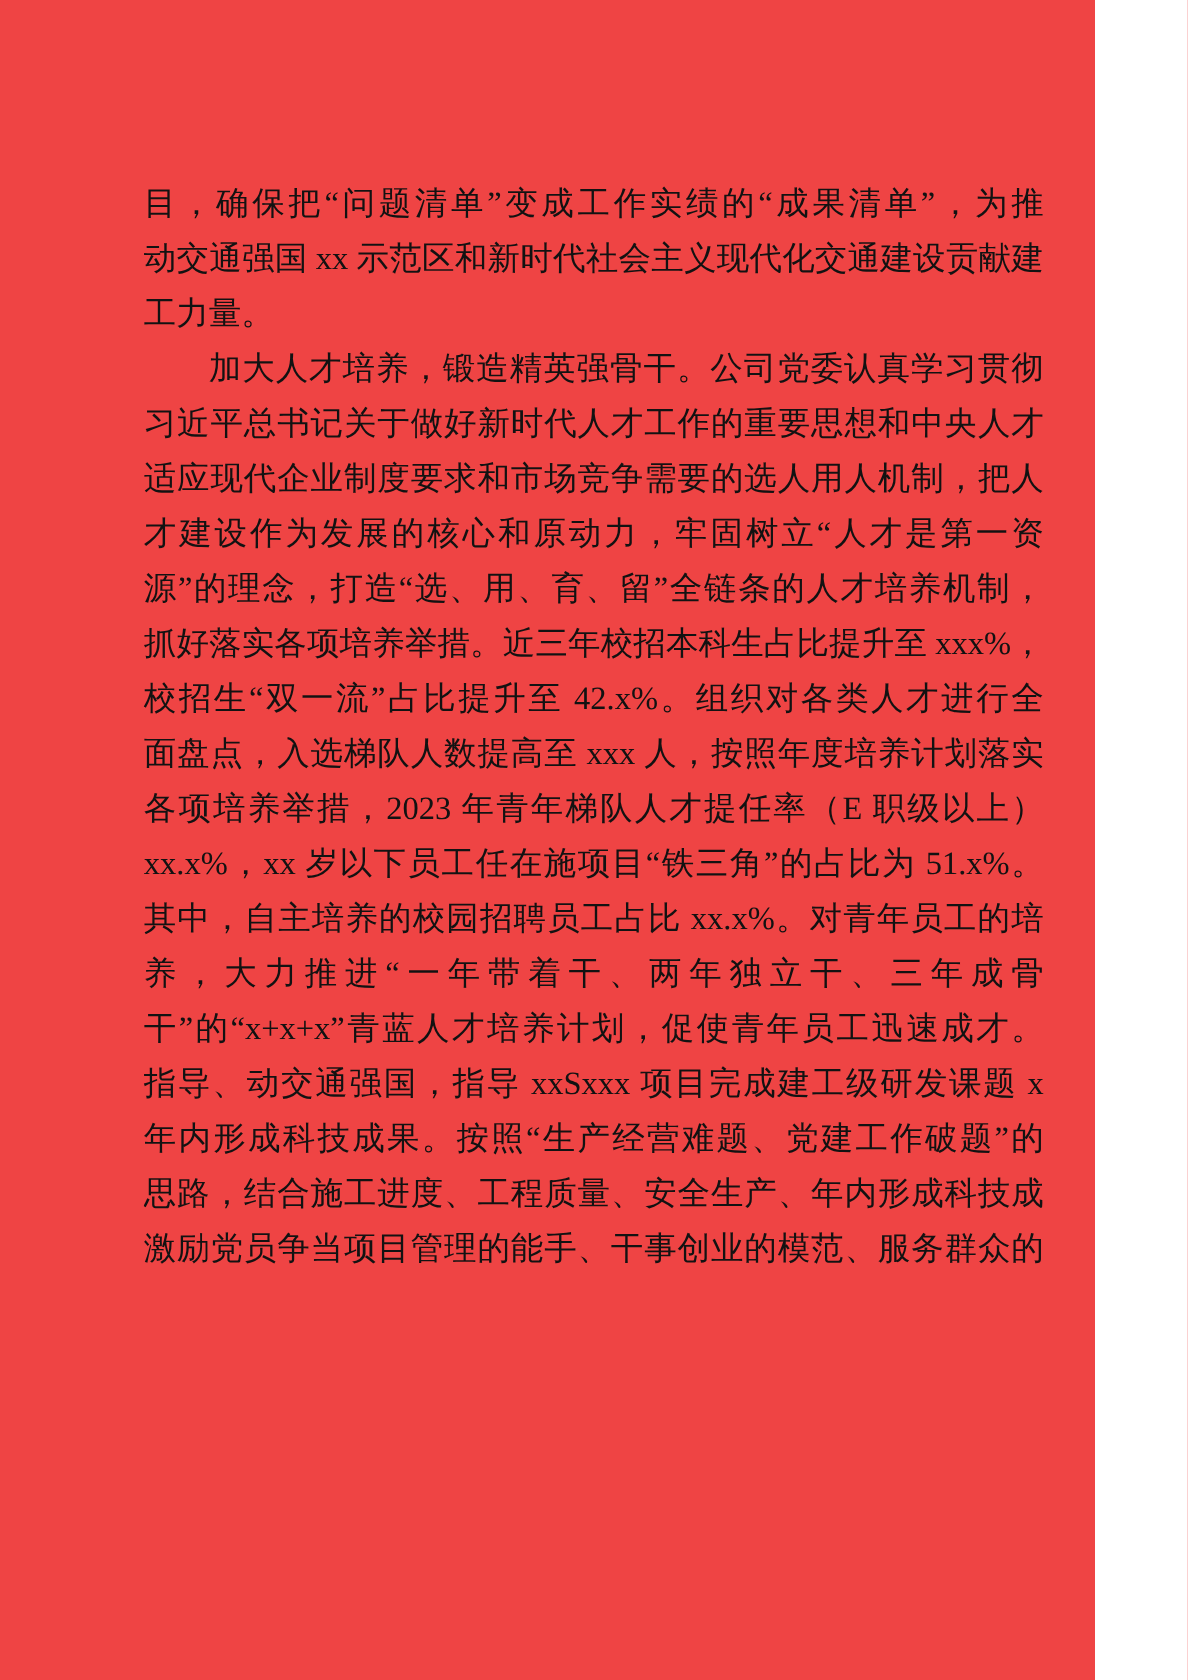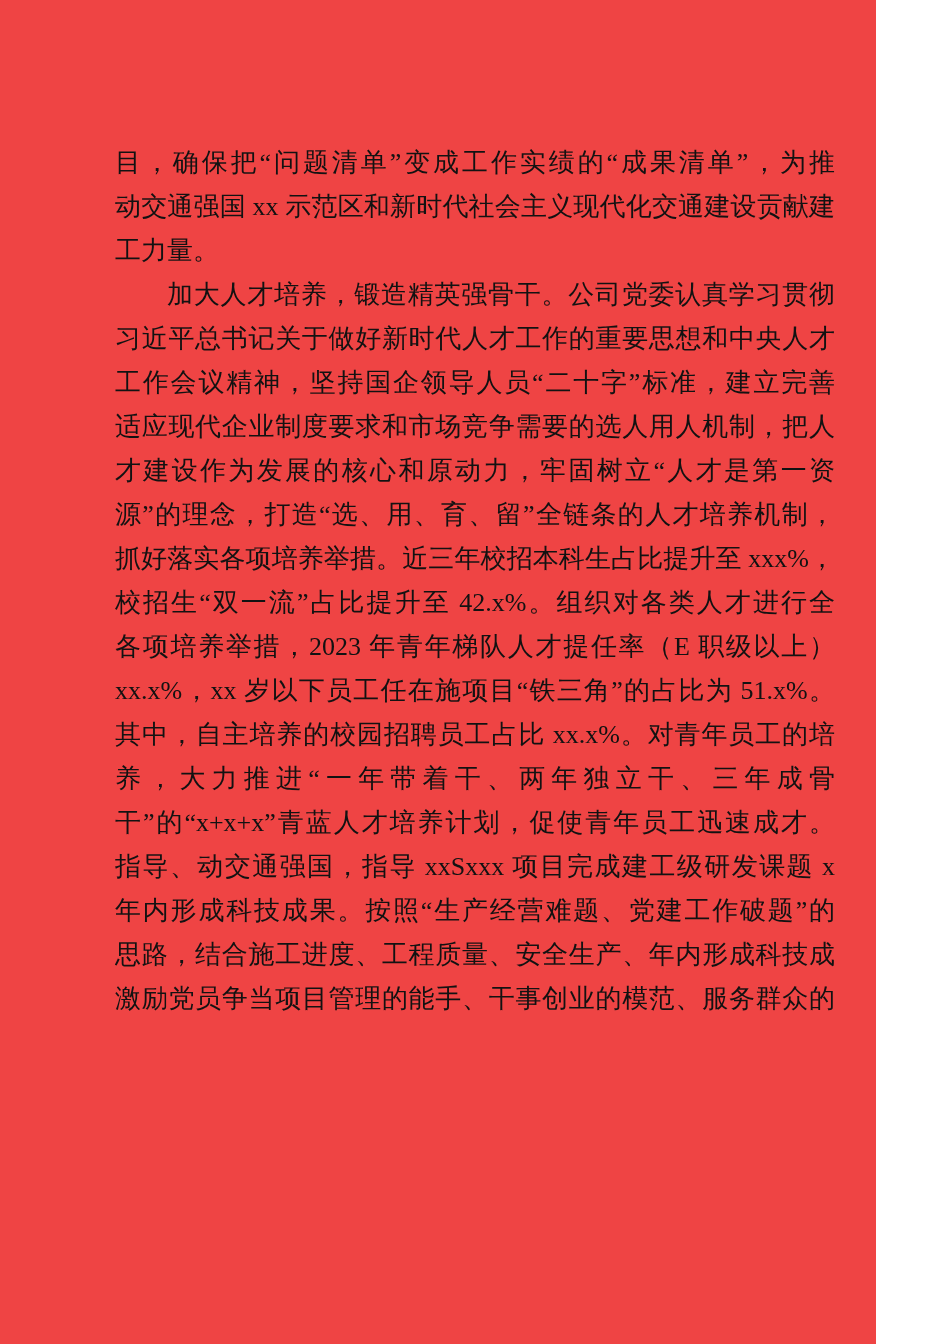--- a/index.html
+++ b/index.html
@@ -49,26 +49,26 @@
 <div class="page">
   <div class="textblock" id="doc-body">
       <div class="para">
         <div class="line">目，确保把“问题清单”变成工作实绩的“成果清单”，为推</div>
         <div class="line">动交通强国 xx 示范区和新时代社会主义现代化交通建设贡献建</div>
         <div class="line flush">工力量。</div>
       </div>
       <div class="para">
         <div class="line indent">加大人才培养，锻造精英强骨干。公司党委认真学习贯彻</div>
         <div class="line">习近平总书记关于做好新时代人才工作的重要思想和中央人才</div>
-        <div class="line">工作会议精神，坚持国企领导人员“二十字”标准，建立完善</div>
         <div class="line">适应现代企业制度要求和市场竞争需要的选人用人机制，把人</div>
         <div class="line">才建设作为发展的核心和原动力，牢固树立“人才是第一资</div>
         <div class="line">源”的理念，打造“选、用、育、留”全链条的人才培养机制，</div>
         <div class="line">抓好落实各项培养举措。近三年校招本科生占比提升至 xxx%，</div>
         <div class="line">校招生“双一流”占比提升至 42.x%。组织对各类人才进行全</div>
+        <div class="line">面盘点，入选梯队人数提高至 xxx 人，按照年度培养计划落实</div>
         <div class="line">各项培养举措，2023 年青年梯队人才提任率（E 职级以上）</div>
         <div class="line">xx.x%，xx 岁以下员工任在施项目“铁三角”的占比为 51.x%。</div>
         <div class="line">其中，自主培养的校园招聘员工占比 xx.x%。对青年员工的培</div>
         <div class="line">养，大力推进“一年带着干、两年独立干、三年成骨</div>
         <div class="line">干”的“x+x+x”青蓝人才培养计划，促使青年员工迅速成才。</div>
       </div>
       <div class="para">
         <div class="line">指导、动交通强国，指导 xxSxxx 项目完成建工级研发课题 x 项，</div>
         <div class="line">年内形成科技成果。按照“生产经营难题、党建工作破题”的</div>
         <div class="line">思路，结合施工进度、工程质量、安全生产、年内形成科技成果</div>

